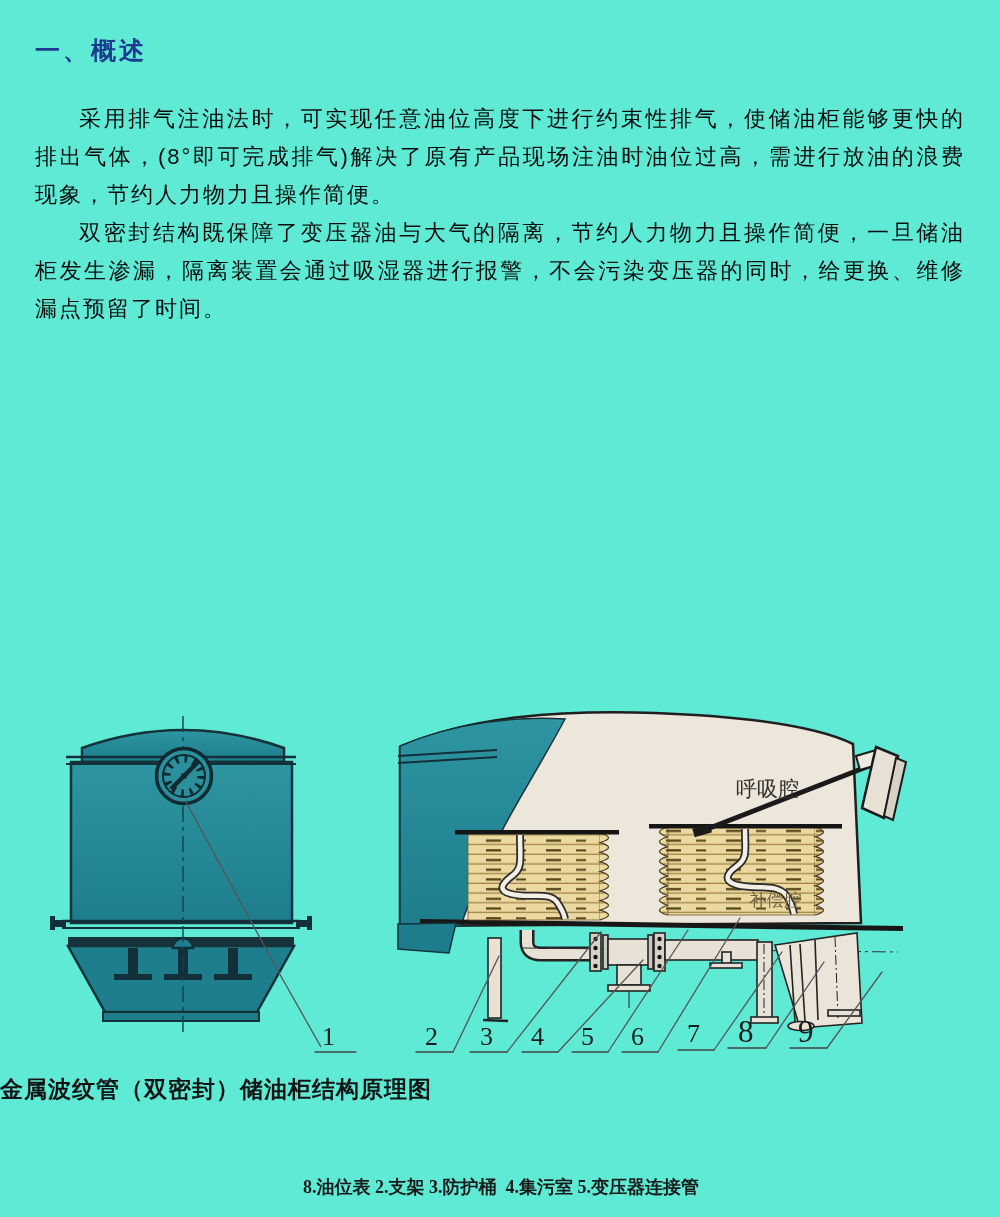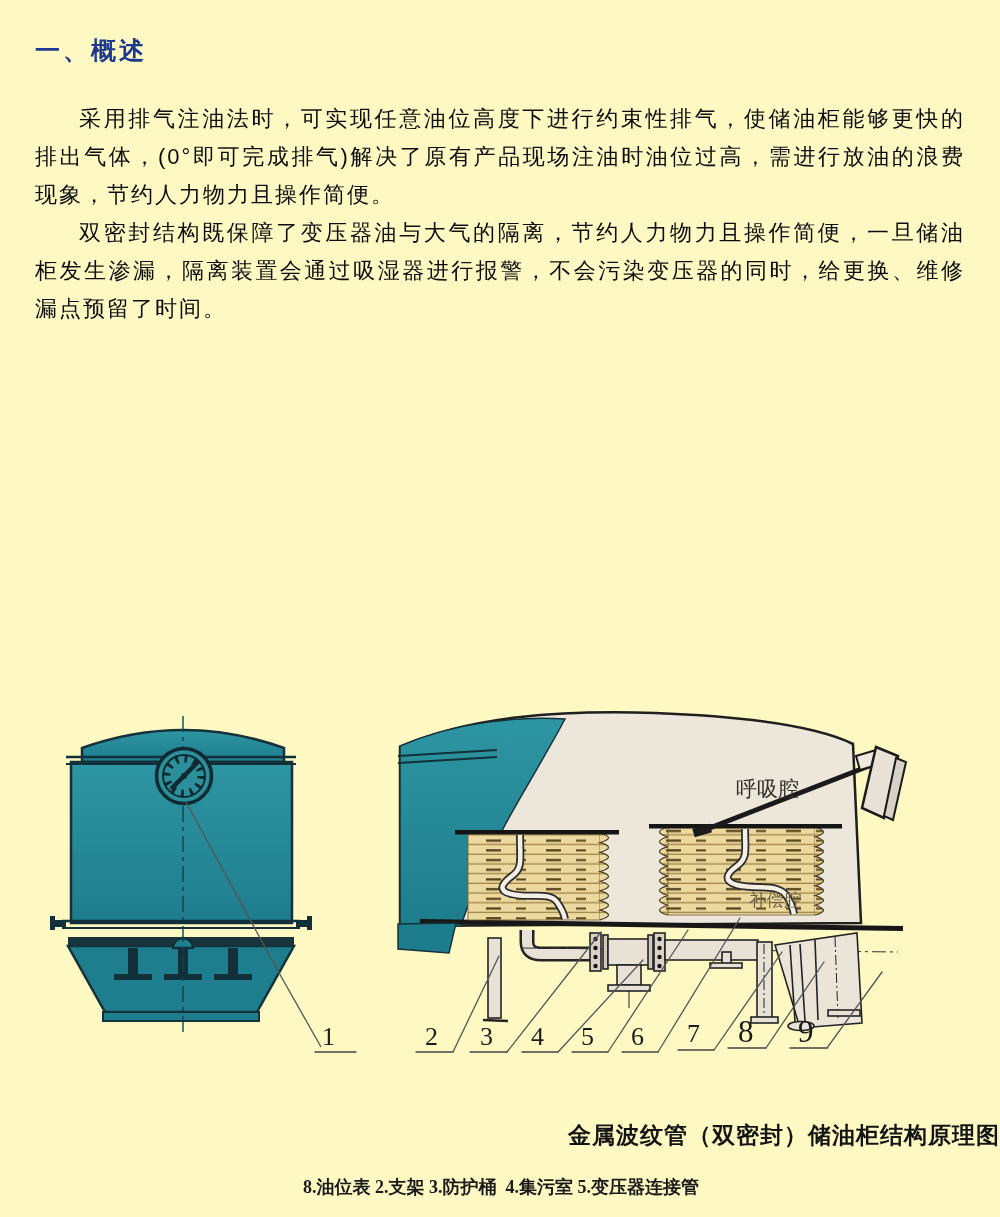--- a/index.html
+++ b/index.html
@@ -1,40 +1,40 @@
 <!DOCTYPE html>
 <html><head>
 <meta charset="utf-8">
 <style>
   html,body{margin:0;padding:0;background:#ffffff;}
-  .page{position:relative;width:1000px;height:1217px;background:#fef9c3;overflow:hidden;
+  .page{position:relative;width:1000px;height:1217px;background:#5eead4;overflow:hidden;
         font-family:"Liberation Sans","DejaVu Sans",sans-serif;color:#0d0d0d;}
   .heading{position:absolute;top:34px;left:35px;margin:0;font-size:25px;font-weight:700;
            color:#1d3a8f;letter-spacing:3px;}
   .body-text{position:absolute;top:100px;left:35px;width:930px;font-size:22px;
              line-height:38px;letter-spacing:2px;text-align:justify;}
   .body-text p{margin:0;text-indent:2em;}
   .figure{position:absolute;top:690px;left:0;width:848px;height:372px;}
-  .caption{position:absolute;top:1074px;left:0;width:1000px;text-align:right;
-           font-size:23px;font-weight:700;color:#141414;letter-spacing:1px;margin-top:46px;}
+  .caption{position:absolute;top:1074px;left:0;width:1000px;text-align:left;
+           font-size:23px;font-weight:700;color:#141414;letter-spacing:1px;}
   .legend{position:absolute;top:1120px;left:303px;width:460px;
           font-family:"Liberation Serif","DejaVu Serif",serif;
           font-size:18px;font-weight:700;color:#1a1a1a;line-height:27px;white-space:pre;}
   svg text.num{font-family:"Liberation Serif","DejaVu Serif",serif;fill:#1c1c1c;}
   svg text.cn{font-family:"Liberation Sans","DejaVu Sans",sans-serif;}
 </style>
 </head>
 <body>
 
 <div class="page">
 
   <h1 class="heading">一、概述</h1>
 
   <div class="body-text">
-    <p>采用排气注油法时，可实现任意油位高度下进行约束性排气，使储油柜能够更快的排出气体，(0°即可完成排气)解决了原有产品现场注油时油位过高，需进行放油的浪费现象，节约人力物力且操作简便。</p>
+    <p>采用排气注油法时，可实现任意油位高度下进行约束性排气，使储油柜能够更快的排出气体，(8°即可完成排气)解决了原有产品现场注油时油位过高，需进行放油的浪费现象，节约人力物力且操作简便。</p>
     <p>双密封结构既保障了变压器油与大气的隔离，节约人力物力且操作简便，一旦储油柜发生渗漏，隔离装置会通过吸湿器进行报警，不会污染变压器的同时，给更换、维修漏点预留了时间。</p>
   </div>
 
   <div class="figure">
     <svg viewBox="0 0 1000 372" width="1000" height="372">
       <defs>
         <linearGradient id="tealG" x1="0" y1="0" x2="0" y2="1">
           <stop offset="0" stop-color="#2e95a2"></stop>
           <stop offset="1" stop-color="#1e7d8c"></stop>
         </linearGradient>

